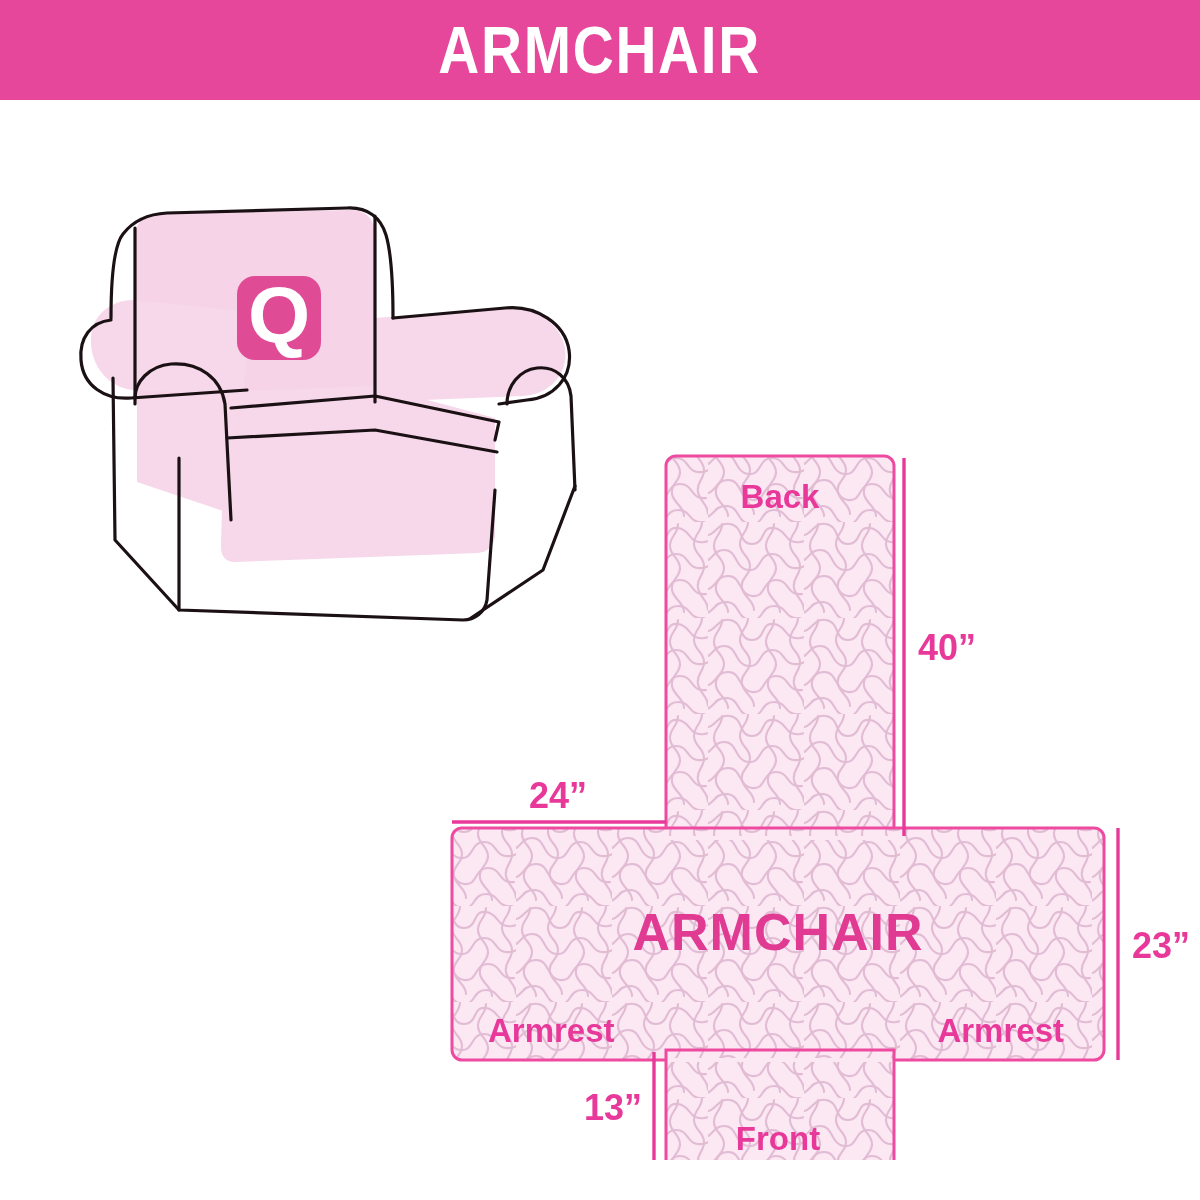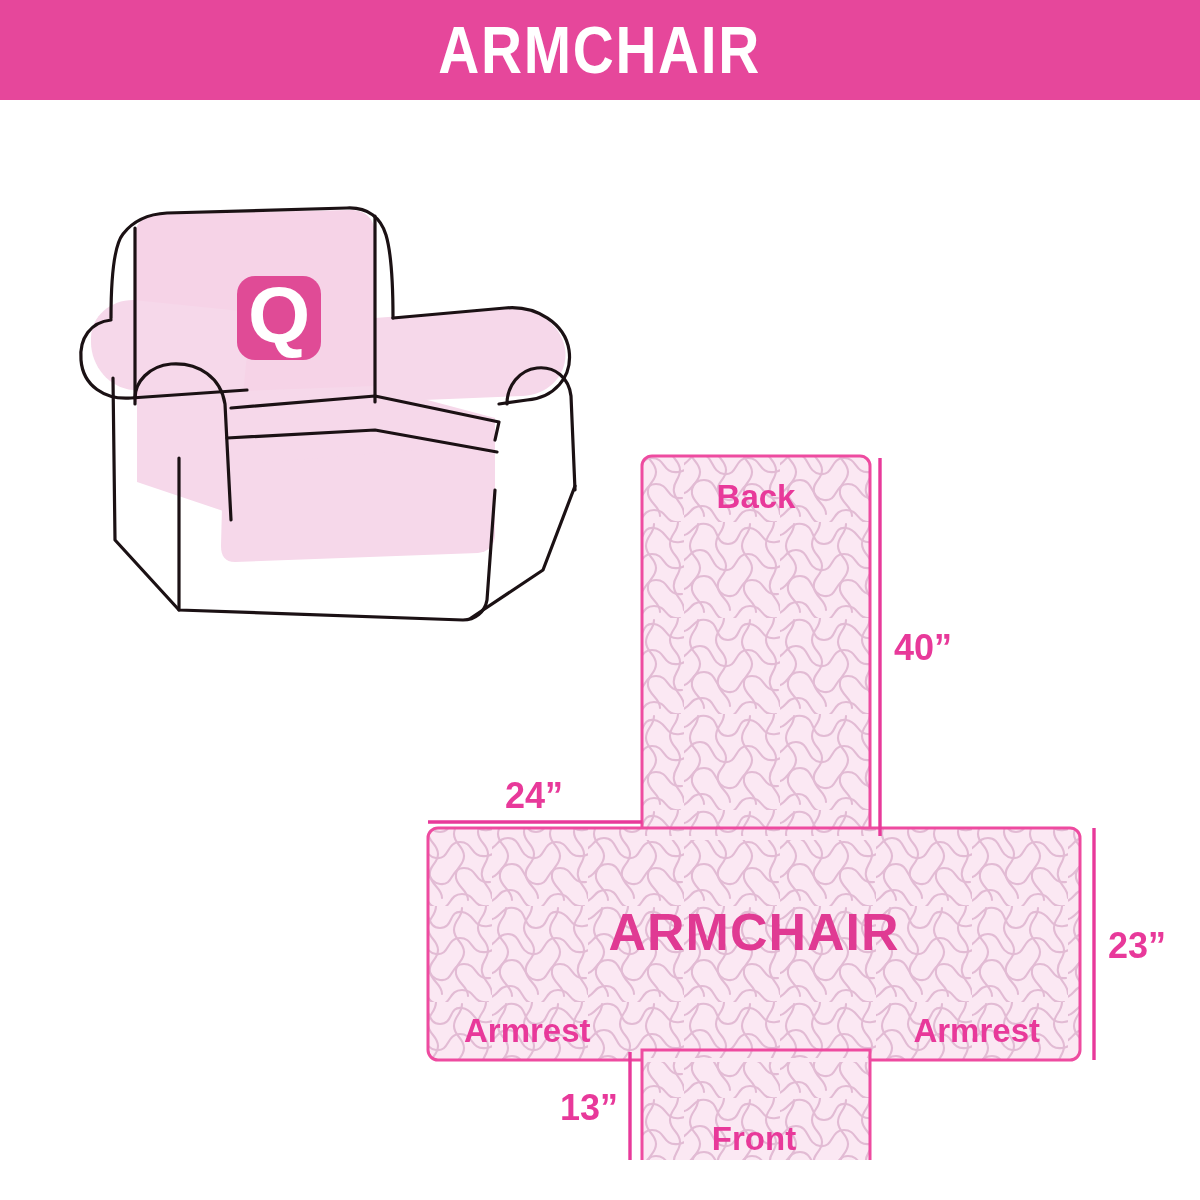--- a/index.html
+++ b/index.html
@@ -48,21 +48,21 @@
   #chair-illustration {
     position: absolute;
     left: 75px;
     top: 90px;
     width: 510px;
     height: 440px;
   }
 
   #pattern-diagram {
     position: absolute;
-    left: 396px;
+    left: 420px;
     top: 230px;
     width: 780px;
     height: 830px;
   }
 
   .svg-full { display:block; width:100%; height:100%; }
 </style>
 </head>
 <body>
 

